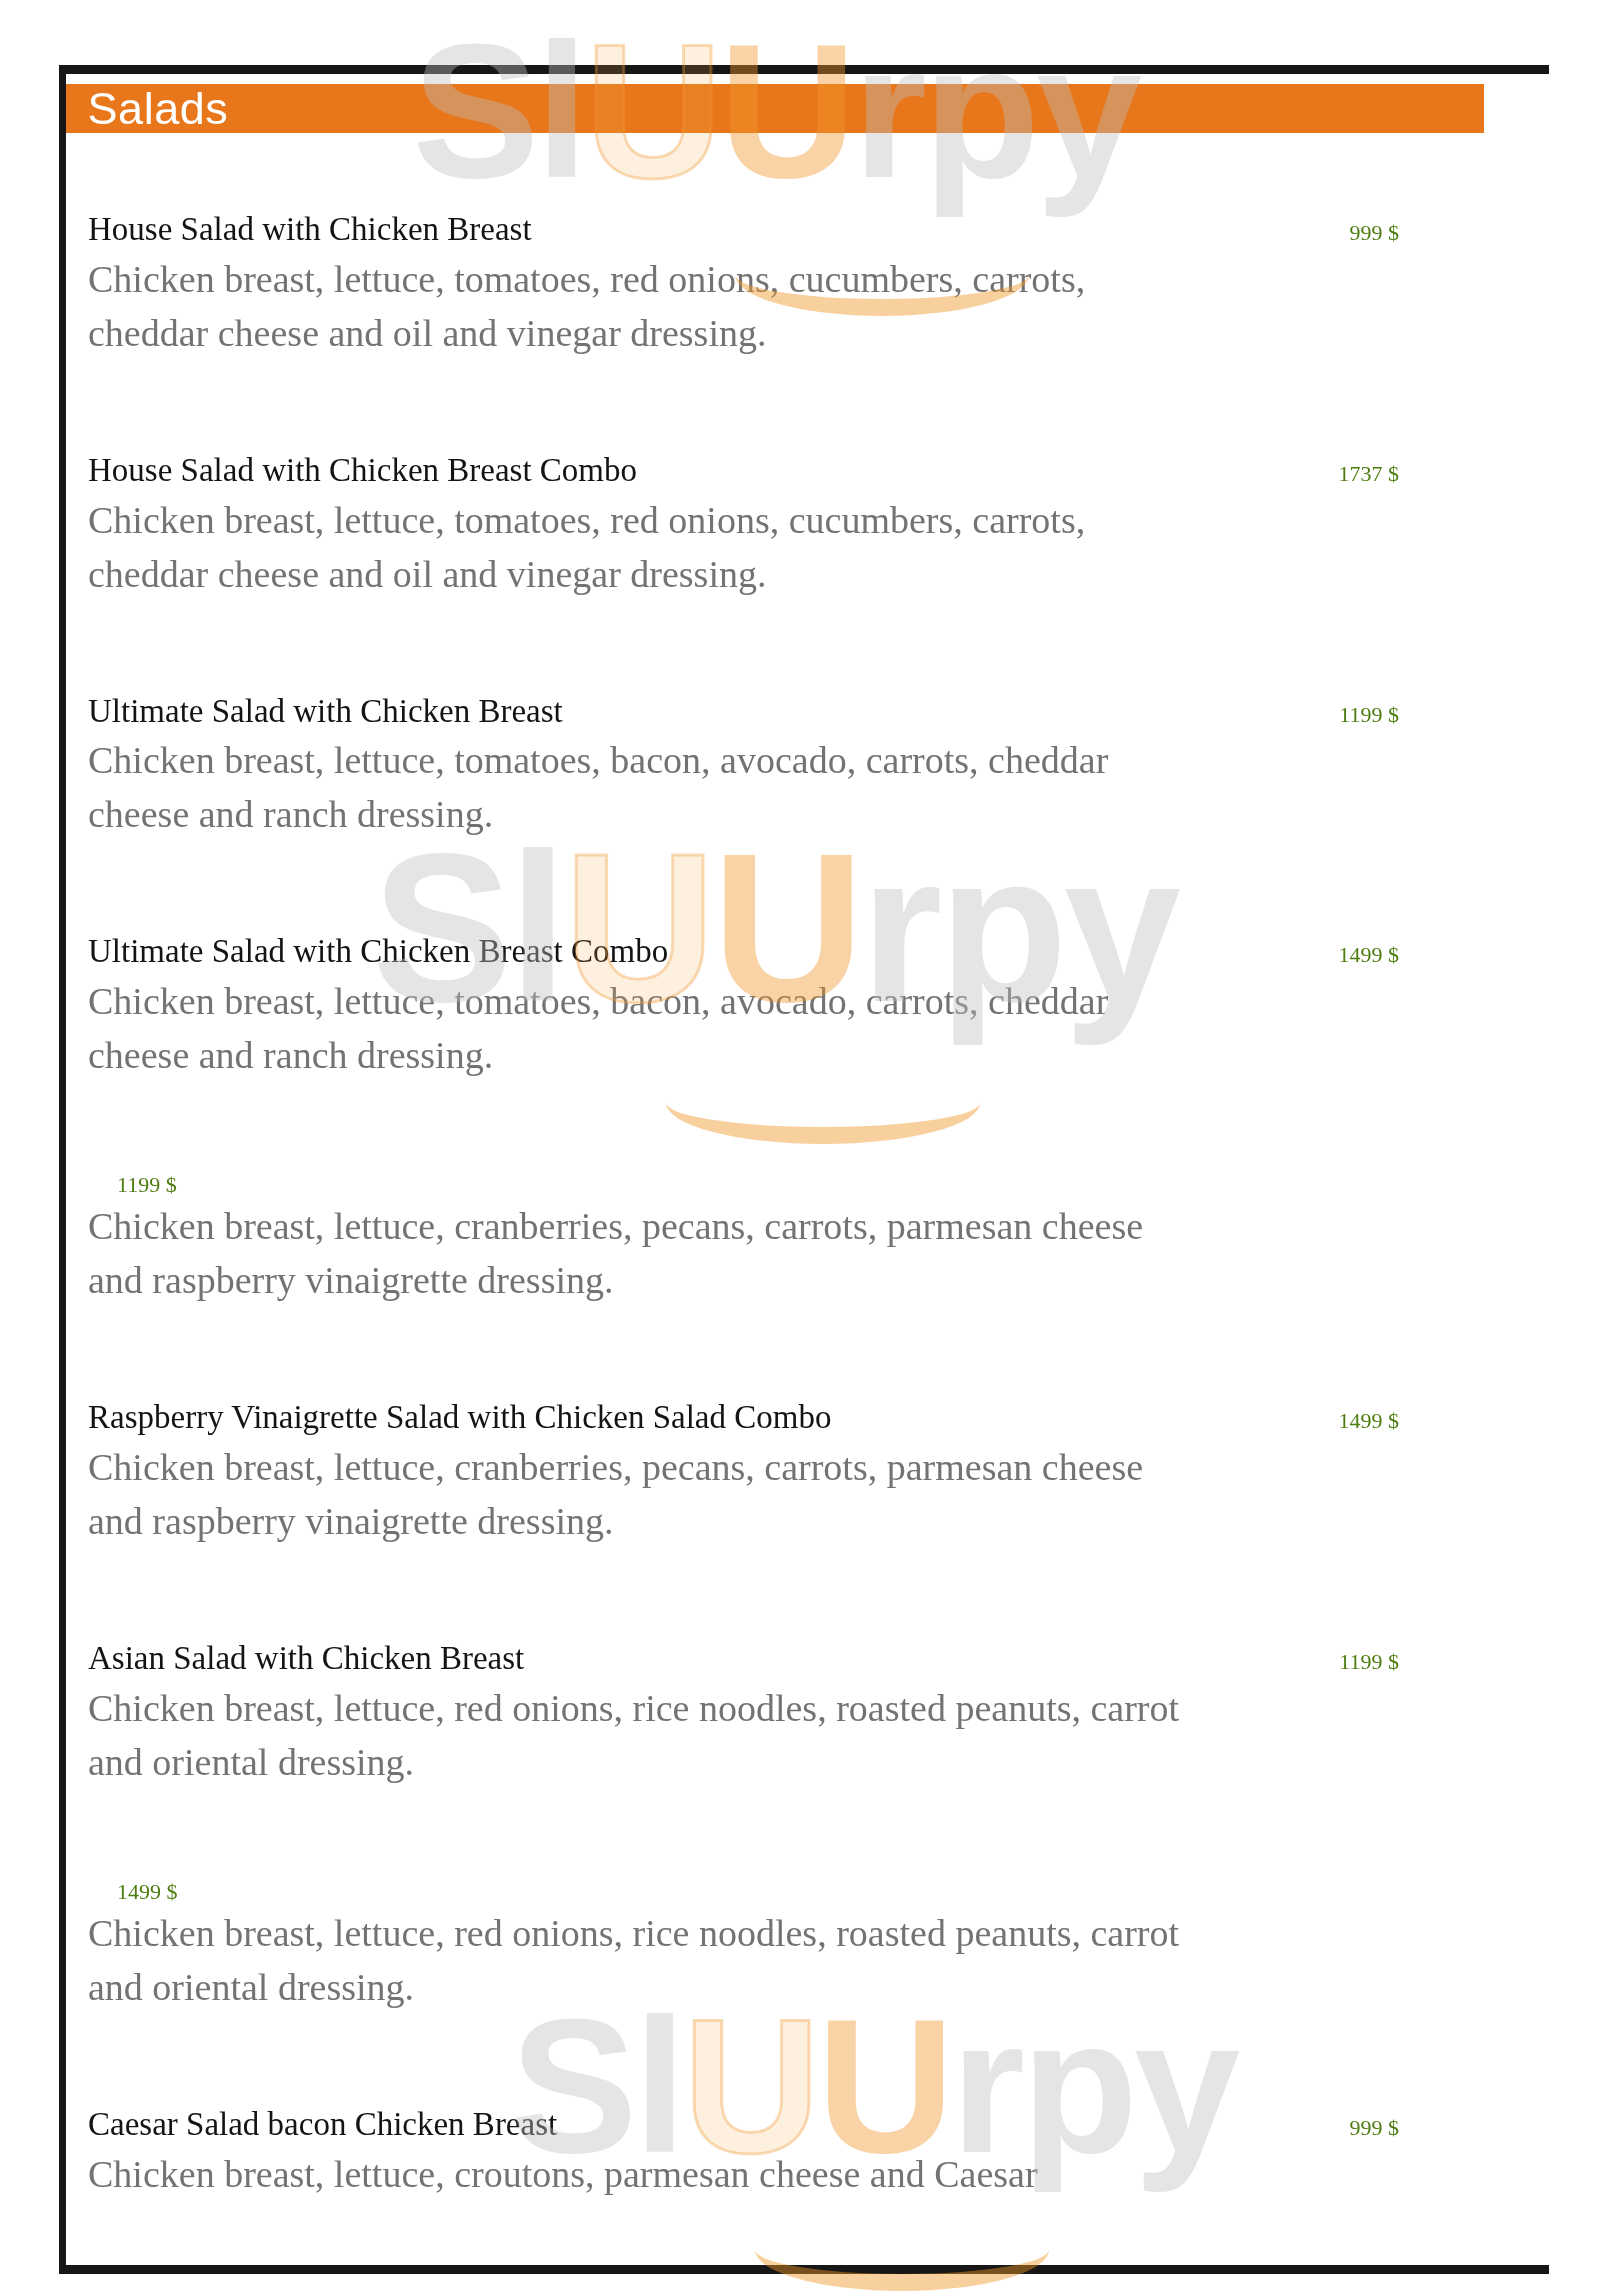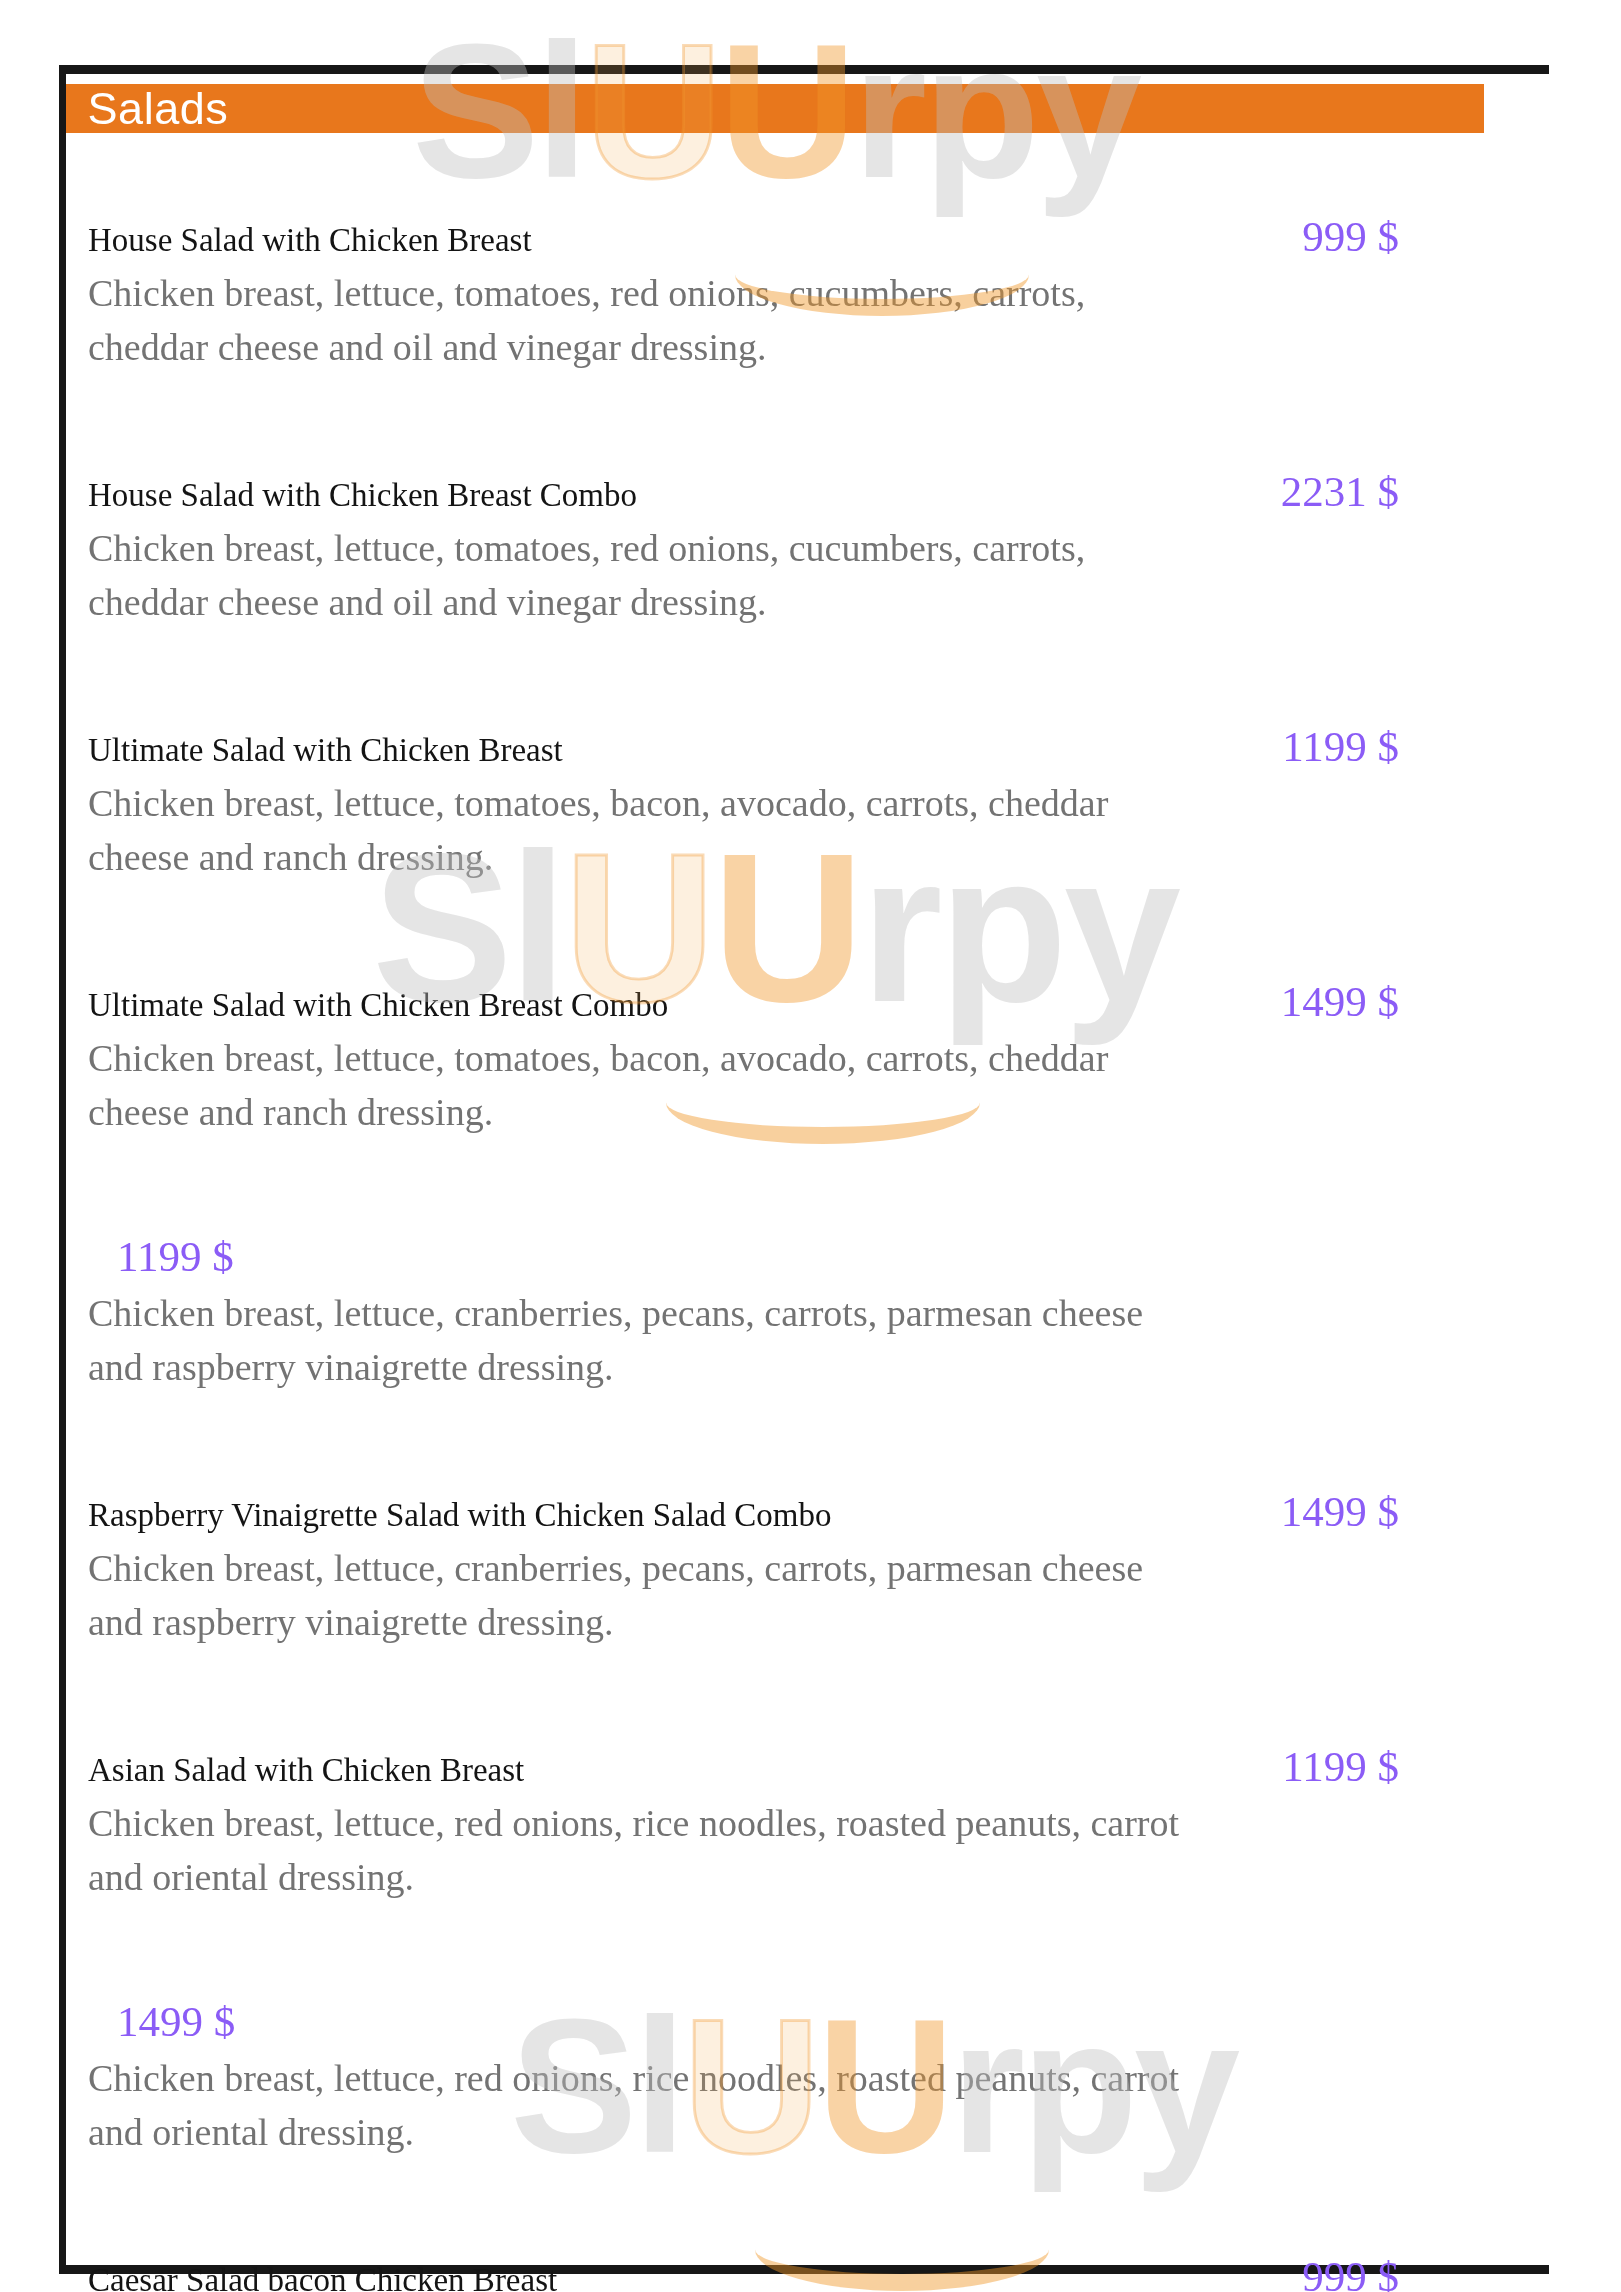--- a/index.html
+++ b/index.html
@@ -47,21 +47,21 @@
     margin-top: 10px;
   }
   .menu-item { margin-bottom: 86px; }
   .item-row {
     display: flex;
     justify-content: space-between;
     align-items: baseline;
     line-height: 1.42;
   }
   .item-name  { font-size: 33px; color: #141414; }
-  .item-price { font-size: 43px; color: #8b5cf6; white-space: nowrap; padding-left: 29px; }
+  .item-price { font-size: 22px; color: #4d7c0f; white-space: nowrap; padding-left: 29px; }
   .item-desc  {
     font-size: 38px;
     color: #737373;
     width: 1103px;
     line-height: 1.42;
   }
 
   
   .watermark {
     position: absolute;
@@ -123,21 +123,21 @@
       <div class="item-row">
         <span class="item-name">House Salad with Chicken Breast</span>
         <span class="item-price">999 $</span>
       </div>
       <div class="item-desc">Chicken breast, lettuce, tomatoes, red onions, cucumbers, carrots, cheddar cheese and oil and vinegar dressing.</div>
     </div>
 
     <div class="menu-item">
       <div class="item-row">
         <span class="item-name">House Salad with Chicken Breast Combo</span>
-        <span class="item-price">2231 $</span>
+        <span class="item-price">1737 $</span>
       </div>
       <div class="item-desc">Chicken breast, lettuce, tomatoes, red onions, cucumbers, carrots, cheddar cheese and oil and vinegar dressing.</div>
     </div>
 
     <div class="menu-item">
       <div class="item-row">
         <span class="item-name">Ultimate Salad with Chicken Breast</span>
         <span class="item-price">1199 $</span>
       </div>
       <div class="item-desc">Chicken breast, lettuce, tomatoes, bacon, avocado, carrots, cheddar cheese and ranch dressing.</div>

